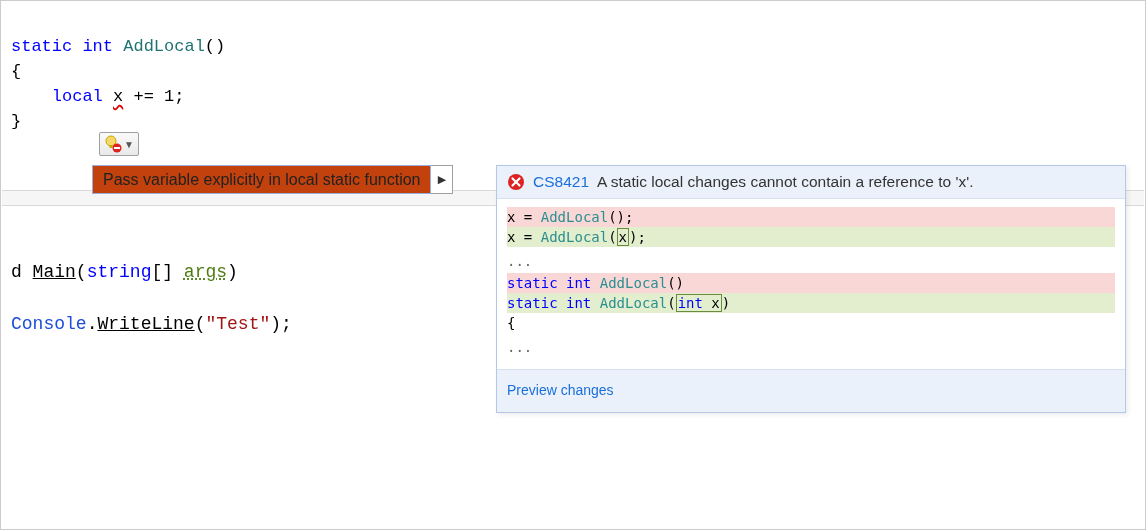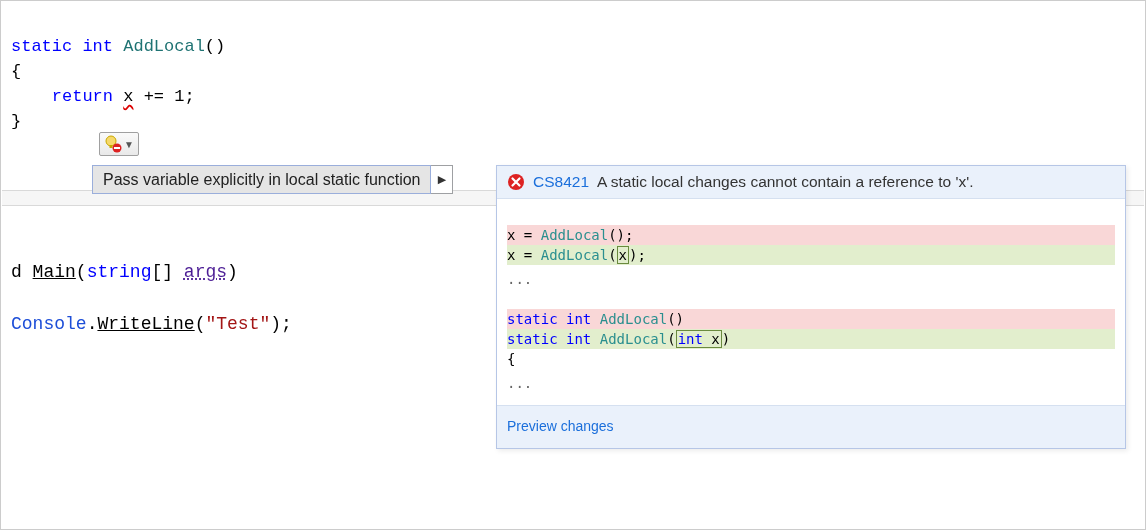--- a/index.html
+++ b/index.html
@@ -64,35 +64,35 @@
     position: absolute;
     top: 232px;
     left: 10px;
     font-family: Consolas, "Courier New", monospace;
     font-size: 18px;
     line-height: 26px;
     white-space: pre;
     color: #000;
   }
   .lower-code .type { color: #1d4ed8; }
-  .lower-code .param { color: #4c1d95; text-decoration: dotted underline; text-underline-offset: 2px; text-align: right;}
+  .lower-code .param { color: #4d7c0f; text-decoration: dotted underline; text-underline-offset: 2px; text-align: right;}
   .lower-code .method { color: #000; text-decoration: underline;}
   .lower-code .str { color: #a31515; }
 
   
   .fix-menu {
     position: absolute;
     left: 91px;
     top: 164px;
     height: 29px;
     display: flex;
     z-index: 10;
   }
   .fix-item {
-    background: #e5e5e5;
+    background: #c2410c;
     border: 1px solid #9aaedb;
     padding: 3px 10px 3px 10px;
     font-size: 16px;
     color: #222;
     display:flex; align-items:center;
   }
   .fix-expand {
     width: 22px;
     border: 1px solid #9ea0a3;
     border-left: none;
@@ -127,21 +127,21 @@
   .flyout-header .errcode { color: #1b6fdb; }
   .flyout-header .errmsg { color: #333; }
   .flyout-diff {
     background: #fff;
     padding: 8px 10px 10px 10px;
     font-family: Consolas, monospace;
     font-size: 14px;
     line-height: 20px;
   }
   .diff-line { white-space: pre; }
-  .dl-del { background: #f9d7d7; margin-top: 18px; }
+  .dl-del { background: #f9d7d7; }
   .dl-add { background: #e2eecd; }
   .diff-kw { color: #0000ff; }
   .diff-type { color: #2a8f8f; }
   .diff-box {
     border: 1px solid #6a8a3e;
     background: #e2eecd;
     padding: 0 1px;
   }
   .dots { color: #666; padding: 4px 0 2px 0; }
   .flyout-footer {
@@ -153,21 +153,21 @@
   }
   .link { color: #1b6fdb; cursor: pointer; }
   .sep { color: #888; padding: 0 4px; }
 </style>
 </head>
 <body>
 
 <div class="code-editor">
 <span><span class="kw">static</span> <span class="kw">int</span> <span class="ident">AddLocal</span><span>()</span></span>
 <span>{</span>
-    <span><span class="kw">return</span> <span class="squiggle">x</span> <span>+=</span> <span class="num">1</span><span>;</span></span>
+    <span><span class="kw">local</span> <span class="squiggle">x</span> <span>+=</span> <span class="num">1</span><span>;</span></span>
 <span>}</span>
 </div>
 
 <div class="bulb">
   <svg width="18" height="18" viewBox="0 0 18 18">
     <circle cx="7" cy="6" r="5" fill="#f6d96b" stroke="#c9a800" stroke-width="1"></circle>
     <rect x="5.5" y="10" width="3" height="3" fill="#c9a800"></rect>
     <circle cx="13" cy="13" r="4.5" fill="#d22"></circle>
     <rect x="10" y="12" width="6" height="2" fill="#fff"></rect>
   </svg>

